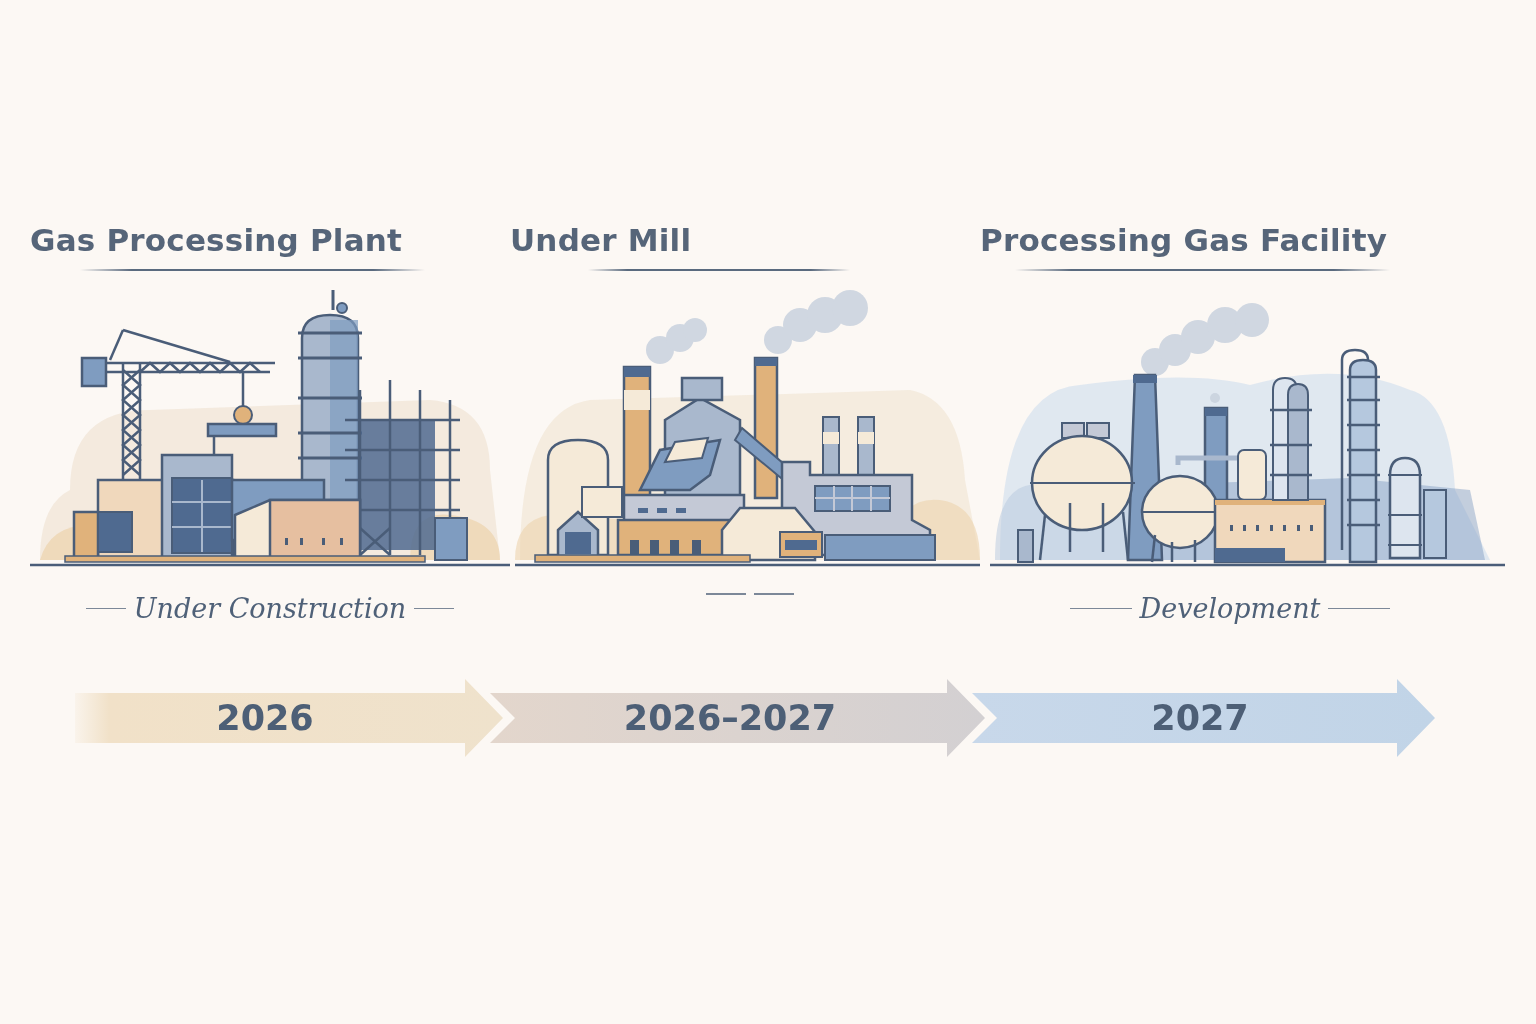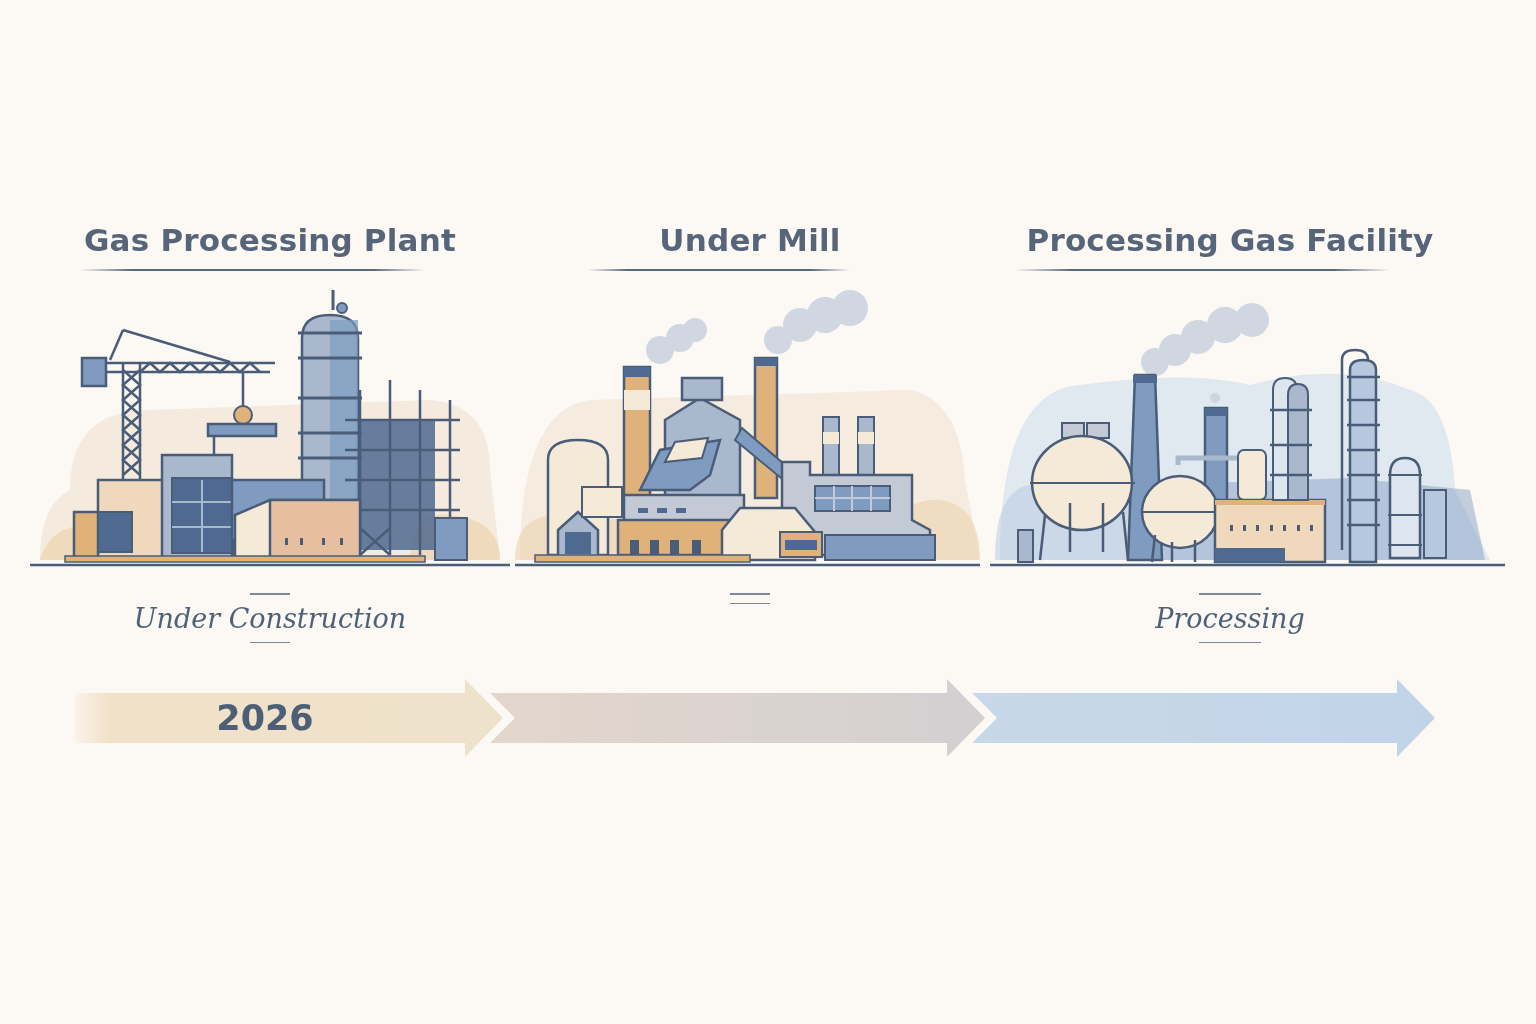--- a/index.html
+++ b/index.html
@@ -9,33 +9,33 @@
     font-family:"DejaVu Sans", sans-serif;
     position:relative;
   }
   .stage { position:absolute; top:0; width:480px; }
   .stage-1 { left:30px; }
   .stage-2 { left:510px; }
   .stage-3 { left:990px; }
 
   .title {
     position:absolute; top:222px; left:0; width:100%;
-    text-align:center; font-weight:bold; font-size:31px;
+    text-align:left; font-weight:bold; font-size:31px;
     color:#566579; letter-spacing:0.2px;
   }
   .title-rule {
     position:absolute; top:269px; height:2px;
     background:linear-gradient(90deg, rgba(86,101,121,0), #5a6a7e 15%, #5a6a7e 85%, rgba(86,101,121,0));
   }
   .illus { position:absolute; top:290px; left:0; width:480px; height:290px; }
   .illus svg { width:100%; height:100%; display:block; }
 
   .status {
     position:absolute; top:593px; left:0; width:100%;
-    display:flex; justify-content:center; align-items:center; gap:8px;flex-direction:column;
+    display:flex; justify-content:center; align-items:center; gap:8px;
   }
   .status .dash { width:40px; height:1.5px; background:#7c8898; }
   .status .label {
     font-family:"DejaVu Serif", serif; font-style:italic;
     font-size:27px; color:#4f6178;
   }
 
   .timeline { position:absolute; top:676px; left:0; width:1404px; height:84px; }
   .timeline svg { position:absolute; top:0; left:0; }
   .year {
@@ -296,21 +296,21 @@
           <line x1="398" y1="225" x2="432" y2="225"></line>
           <line x1="398" y1="255" x2="432" y2="255"></line>
         </g>
       <rect x="434" y="200" width="22" height="68" fill="#b5c8de" stroke="#4a5d78" stroke-width="2"></rect>
       <rect x="28" y="240" width="15" height="32" fill="#a9b8cd" stroke="#4a5d78" stroke-width="2"></rect>
       <line x1="0" y1="275" x2="515" y2="275" stroke="#4a5d78" stroke-width="2.5"></line>
     </svg>
   </div>
   <div class="status">
     <span class="dash" style="width:62px;"></span>
-    <span class="label">Processing</span>
+    <span class="label">Development</span>
     <span class="dash" style="width:62px;"></span>
   </div>
 </div>
 
 <div class="timeline">
   <svg width="1536" height="84" viewBox="0 0 1536 84" xmlns="http://www.w3.org/2000/svg">
     <defs>
       <linearGradient id="g1" x1="0" x2="1">
         <stop offset="0" stop-color="#f1e1c8" stop-opacity="0.2"></stop>
         <stop offset="0.08" stop-color="#f1e1c8" stop-opacity="1"></stop>
@@ -323,13 +323,15 @@
       <linearGradient id="g3" x1="0" x2="1">
         <stop offset="0" stop-color="#c8d8ea"></stop>
         <stop offset="1" stop-color="#c1d4e7"></stop>
       </linearGradient>
     </defs>
     <path d="M75 17 L465 17 L465 3 L503 42 L465 81 L465 67 L75 67 Z" fill="url(#g1)"></path>
     <path d="M490 17 L947 17 L947 3 L985 42 L947 81 L947 67 L490 67 L515 42 Z" fill="url(#g2)"></path>
     <path d="M972 17 L1397 17 L1397 3 L1435 42 L1397 81 L1397 67 L972 67 L997 42 Z" fill="url(#g3)"></path>
   </svg>
   <div class="year" style="left:160px;width:210px;">2026</div>
+  <div class="year" style="left:600px;width:260px;">2026–2027</div>
+  <div class="year" style="left:1100px;width:200px;">2027</div>
 </div>
 
 </body></html>

